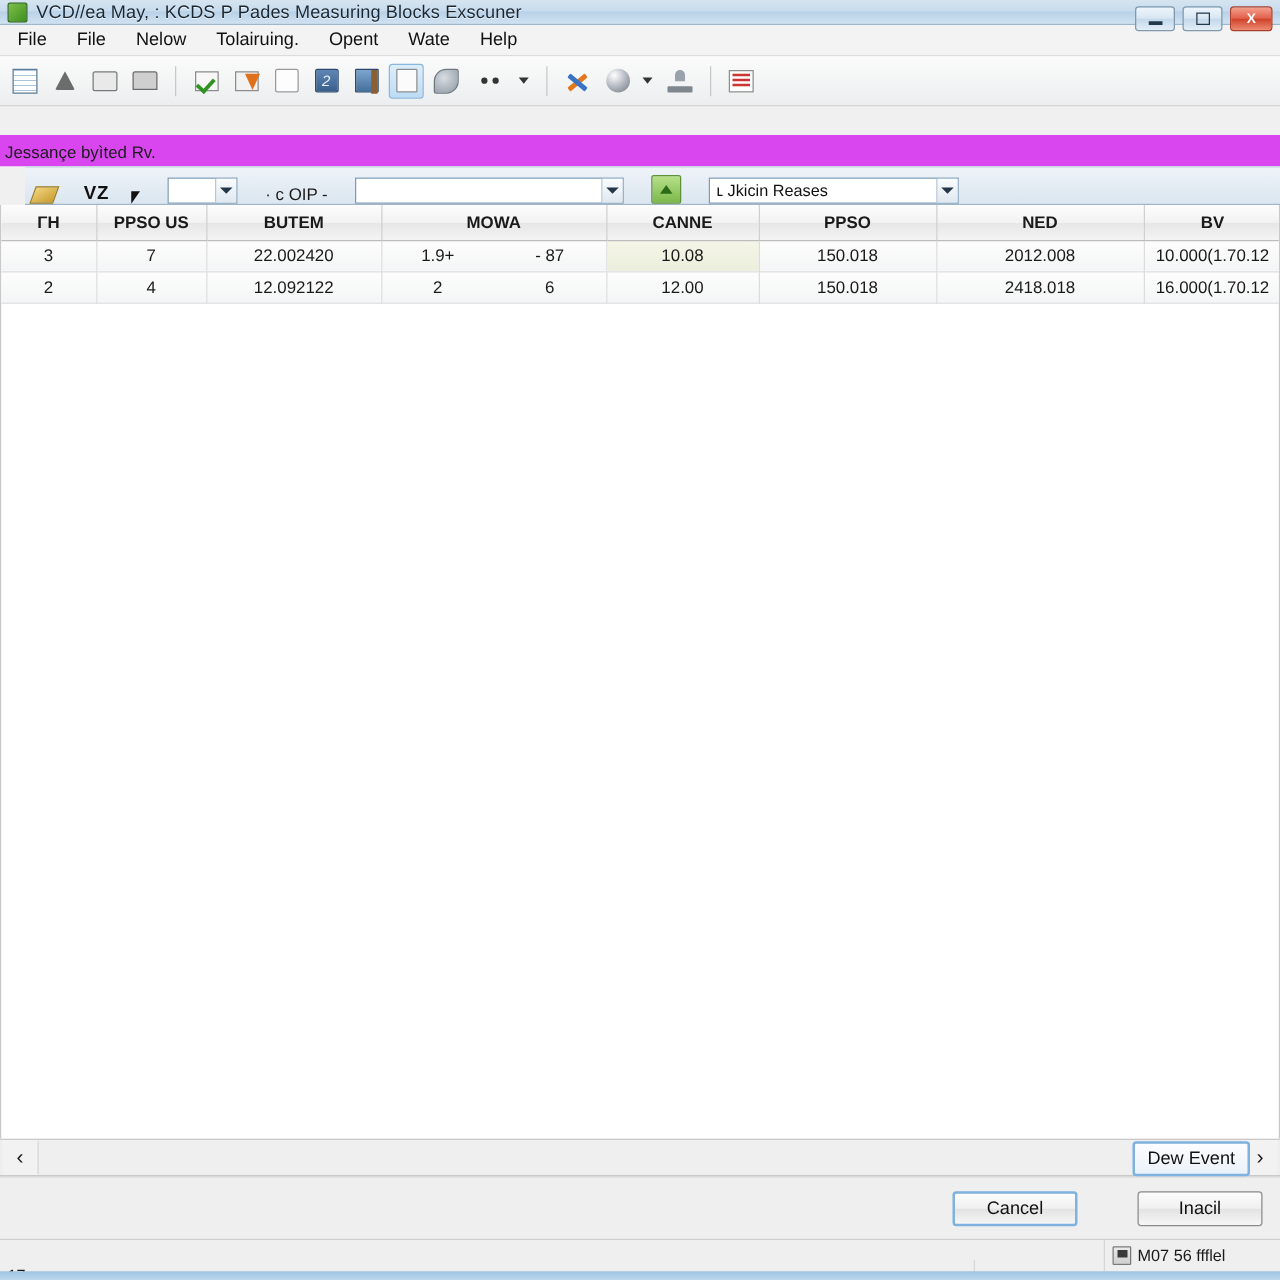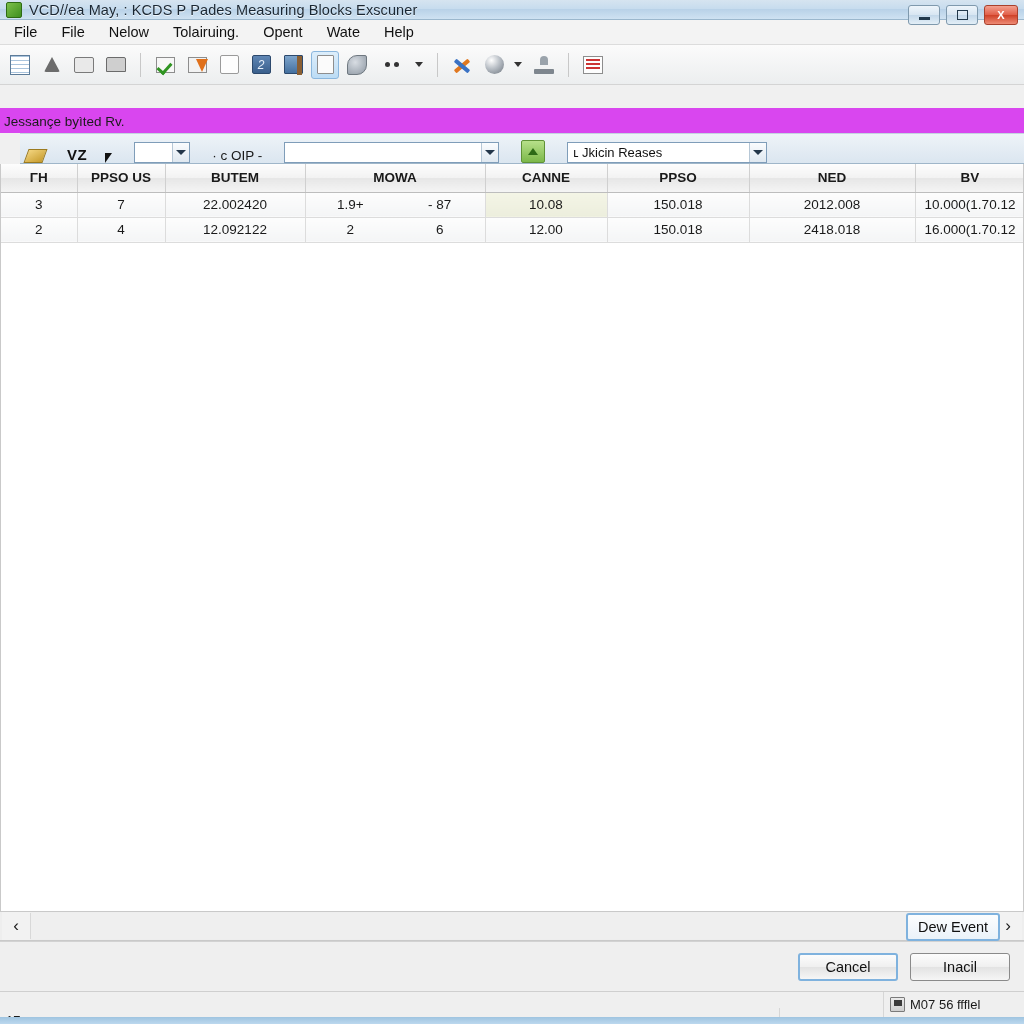--- a/index.html
+++ b/index.html
@@ -277,21 +277,21 @@
     background: #efefef;
     border-top: 1px solid #d2d2d2;
     display: flex; align-items: center; justify-content: flex-end;
     gap: 12px; padding-right: 14px;
   }
   .btn {
     min-width: 100px; height: 28px;
     border: 1px solid #8a8a8a; border-radius: 3px;
     background: linear-gradient(to bottom,#fcfcfc 0%,#f0f0f0 48%,#e3e3e3 52%,#f6f6f6 100%);
     font-size: 14.5px; color: #111;
-    display:flex;align-items:center;justify-content:center;
+    display:flex;align-items:center;justify-content:center;margin-left:36px;
   }
   .btn.default { border: 2px solid #7fb2de; }
 
   
   .statusbar {
     height: 26px;
     background: #efefef;
     border-top: 1px solid #cfcfcf;
     display: flex; align-items: center;
     font-size: 13px; color: #1a1a1a;

